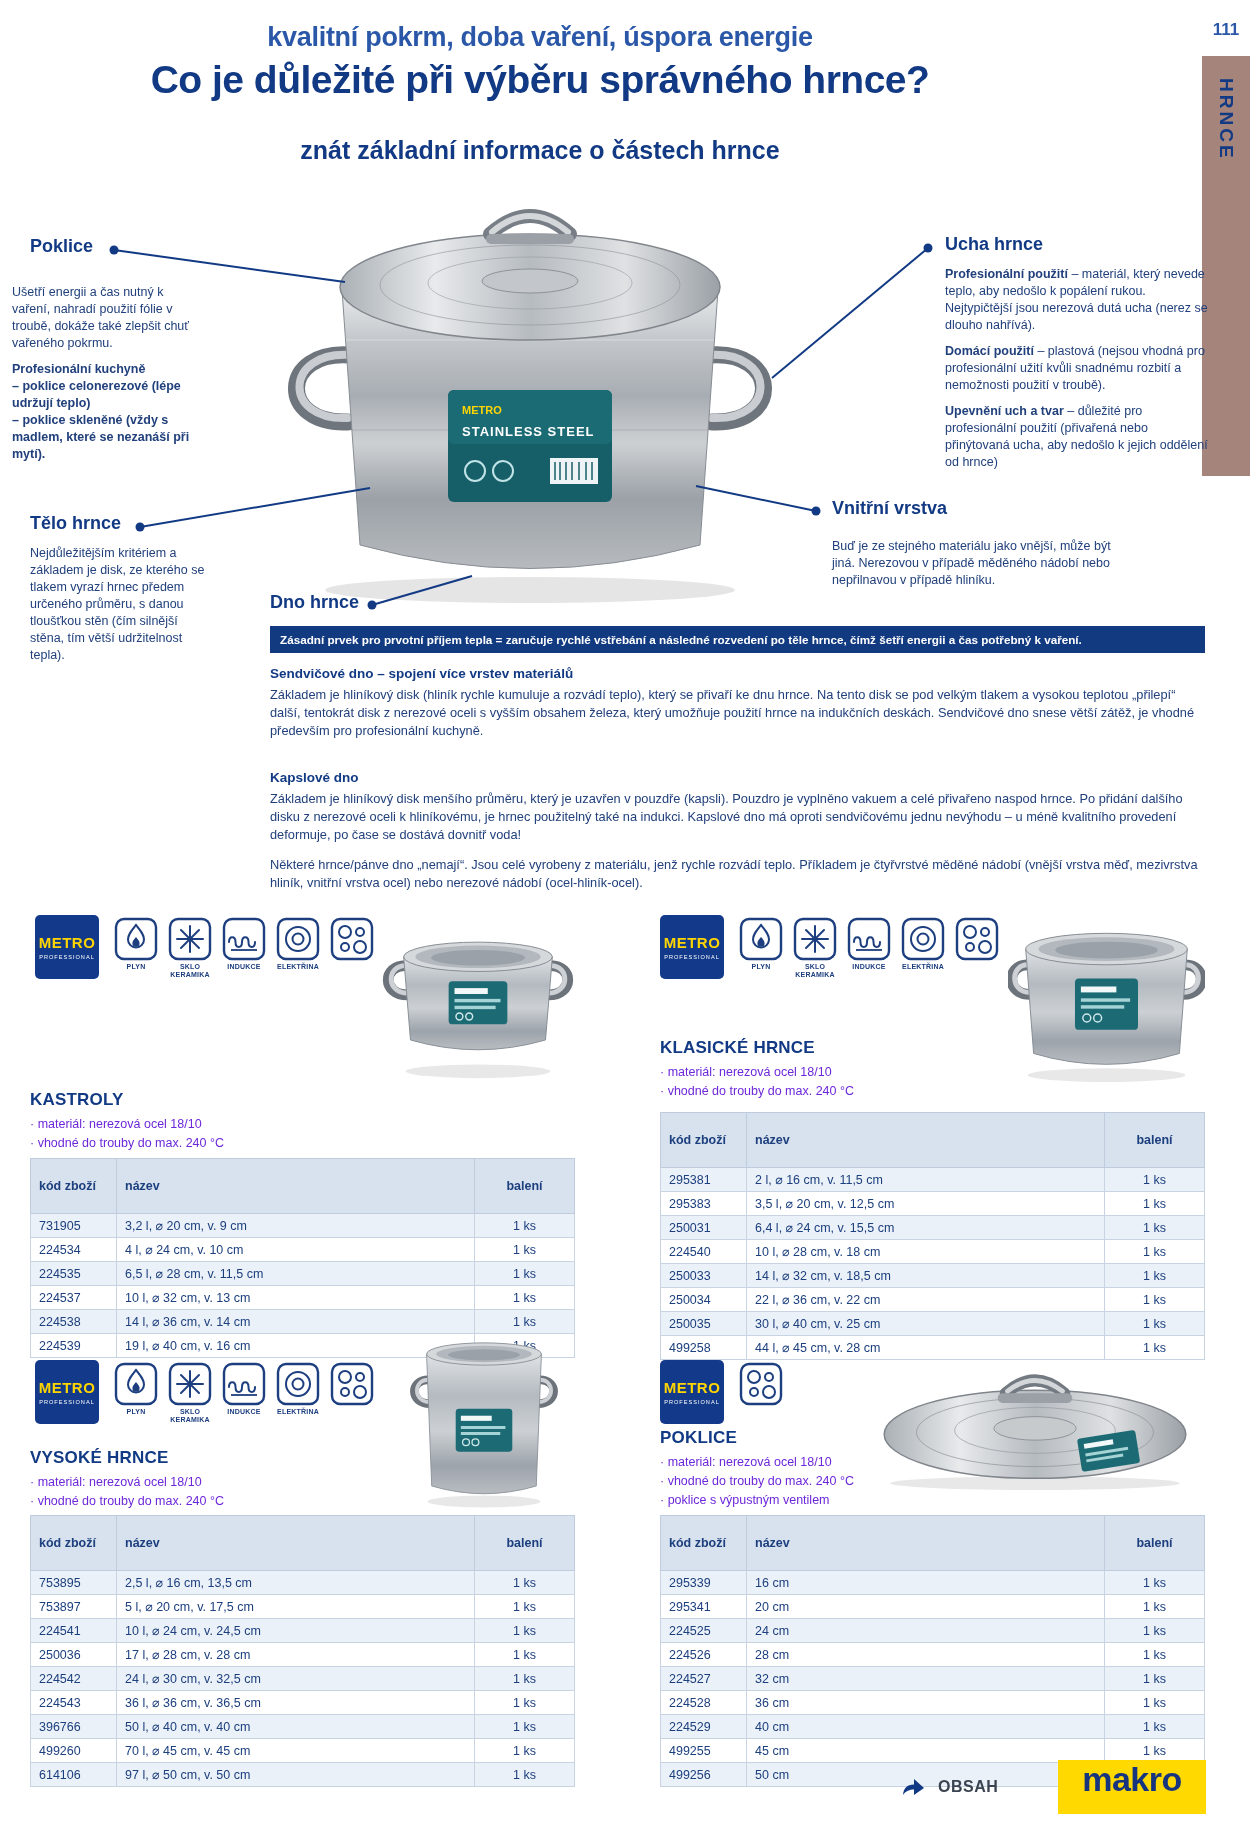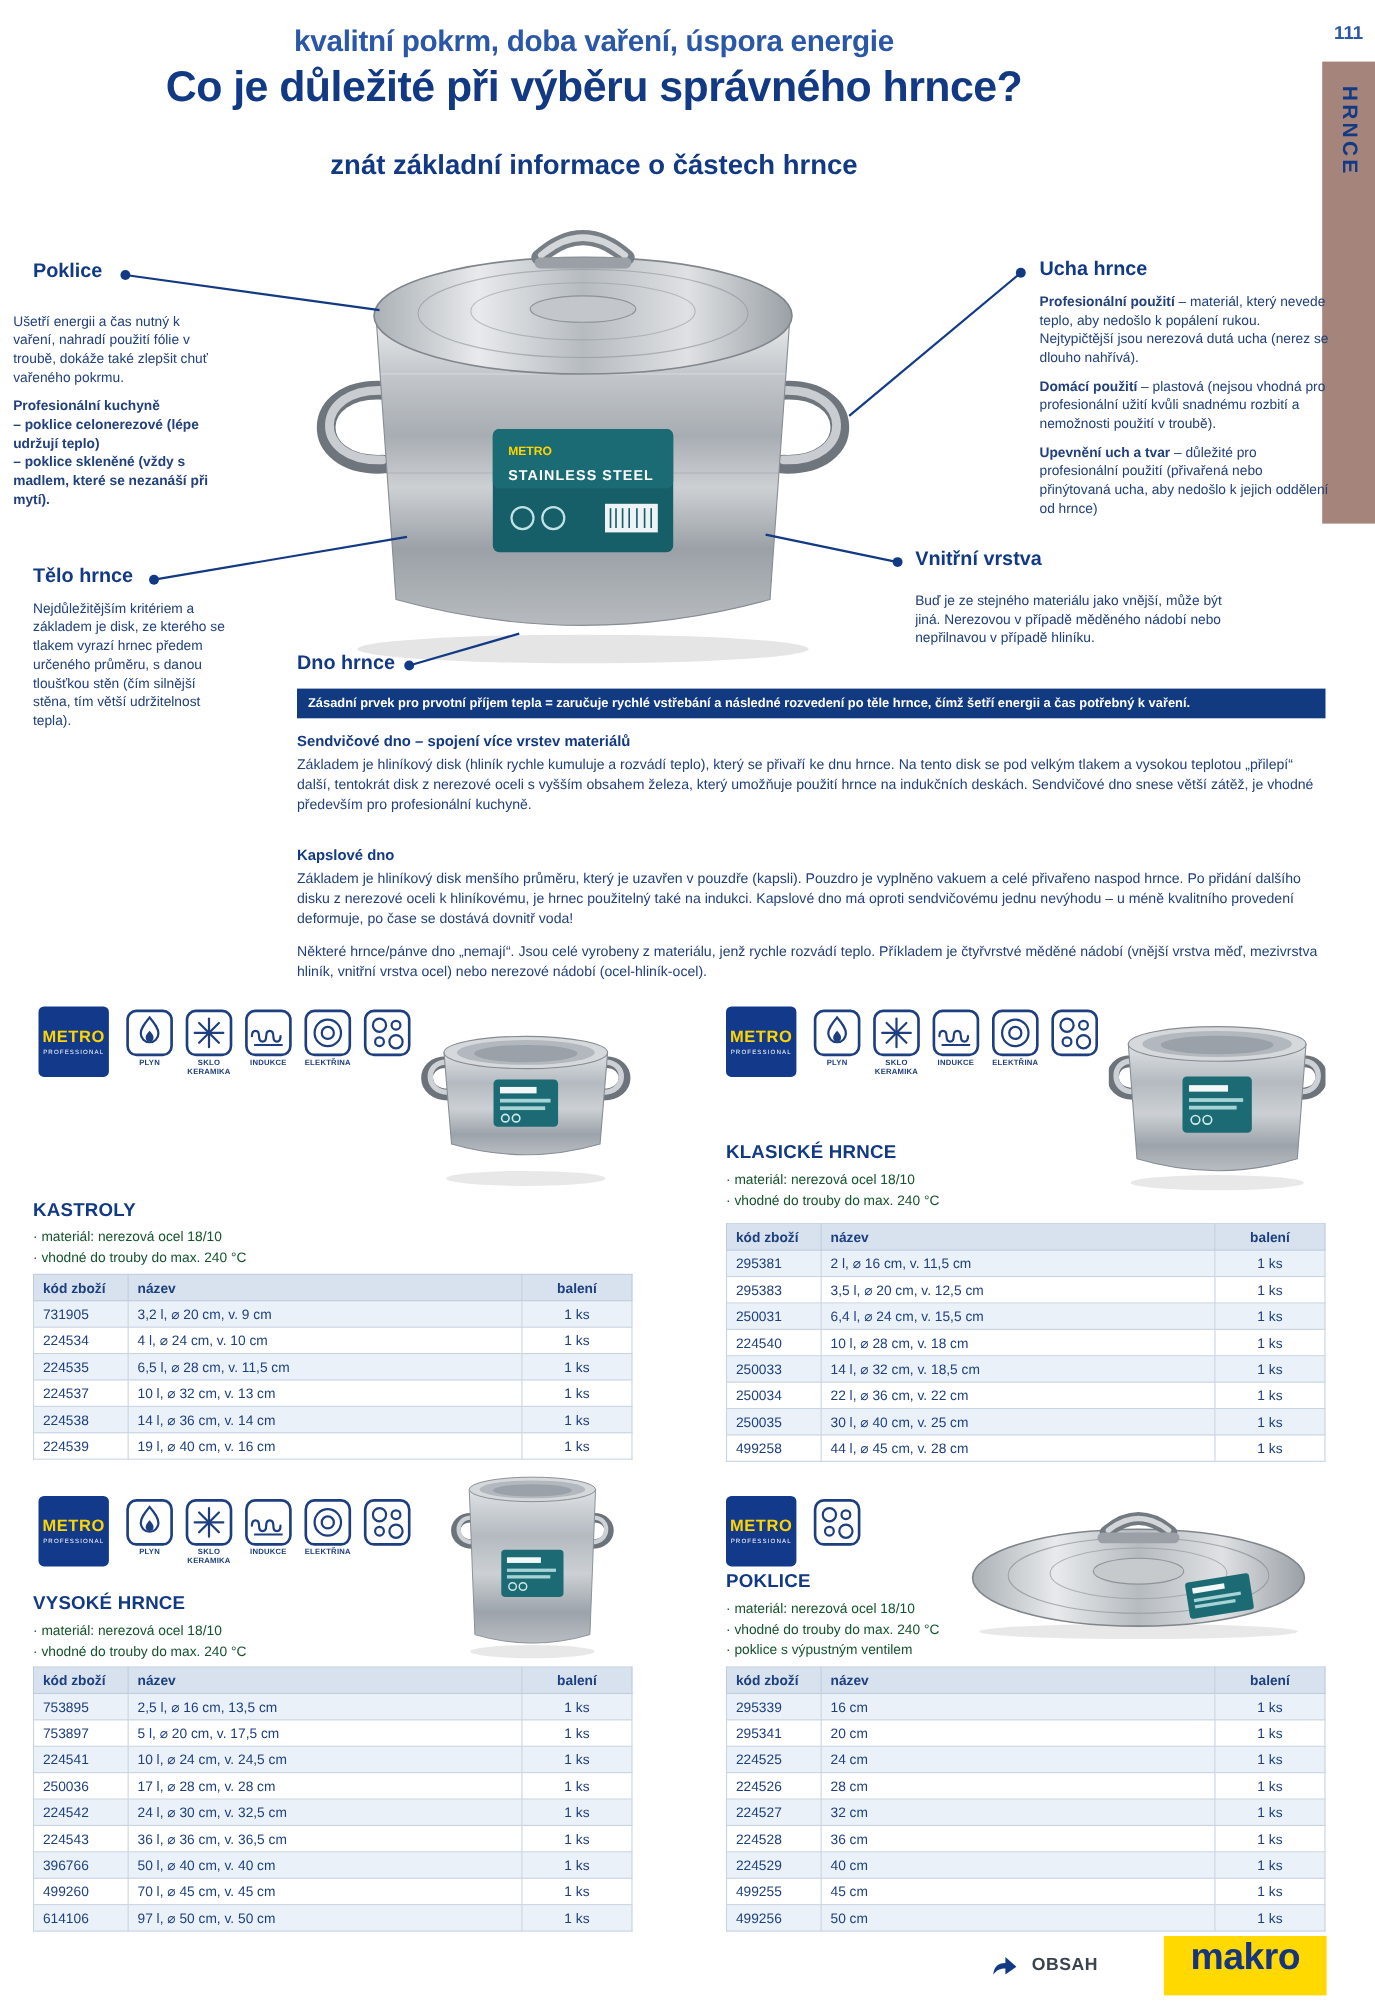--- a/index.html
+++ b/index.html
@@ -39,24 +39,24 @@
   
   .metro-logo { width:64px; height:64px; background:#133a8a; border-radius:5px; display:flex; flex-direction:column;
                 align-items:center; justify-content:center; }
   .metro-word { color:#ffd500; font-size:15px; font-weight:bold; letter-spacing:0.5px; }
   .metro-sub  { color:#ffffff; font-size:5.6px; letter-spacing:1px; margin-top:3px; }
   .icon-row { display:flex; gap:6px; }
   .icon-box { width:48px; display:flex; flex-direction:column; align-items:center; }
   .icon-box svg { width:44px; height:44px; display:block; }
   .icon-label { font-size:7px; font-weight:bold; color:#1d3e7f; text-align:center; line-height:1.15; margin-top:2px; letter-spacing:0.2px; }
   .sec-title { font-size:17px; font-weight:bold; color:#123a84; letter-spacing:0.2px; }
-  .bullet { font-size:12.5px; color:#14532d; line-height:19px; }
+  .bullet { font-size:12.5px; color:#6d28d9; line-height:19px; }
 
   table { border-collapse:collapse; width:100%; font-size:12.5px; color:#1c3f7e; table-layout:fixed; }
-  th { background:#d8e1ee; font-weight:bold; text-align:left; padding:4px 8px; border:1px solid #bfccde; height:24px; }
+  th { background:#d8e1ee; font-weight:bold; text-align:left; padding:20px 8px; border:1px solid #bfccde; height:24px; }
   td { padding:3px 8px; border:1px solid #c9d4e2; height:24px; }
   tbody tr:nth-child(odd)  td { background:#ebf1f8; }
   tbody tr:nth-child(even) td { background:#ffffff; }
   th:nth-child(1), td:nth-child(1) { width:86px; }
   th:nth-child(3), td:nth-child(3) { width:100px; text-align:center;margin-top:16px; }
 
   
   .obsah { display:flex; align-items:center; gap:8px; font-size:16px; font-weight:bold; color:#3a4450; letter-spacing:0.5px; }
   .makro { width:148px; height:54px; background:#ffd900; border-radius:0; display:flex; align-items:flex-start; justify-content:center;
            font-size:34px; font-weight:bold; color:#16357e; letter-spacing:-0.5px; }

